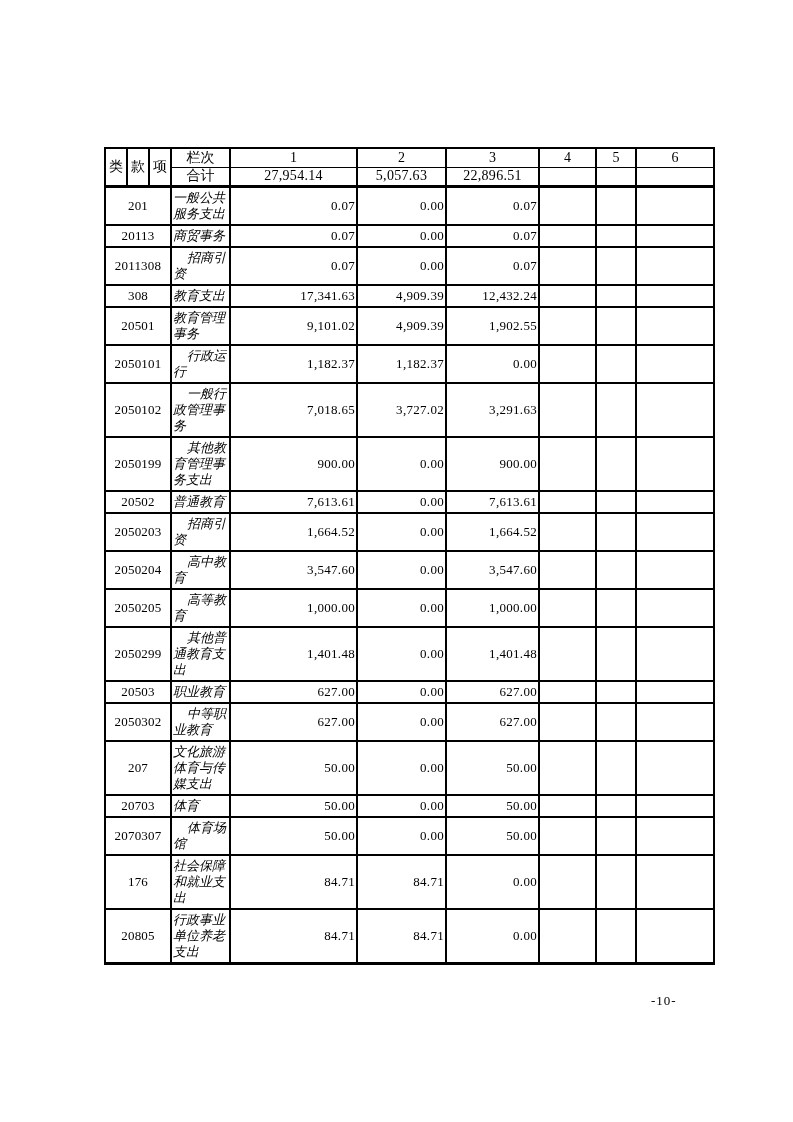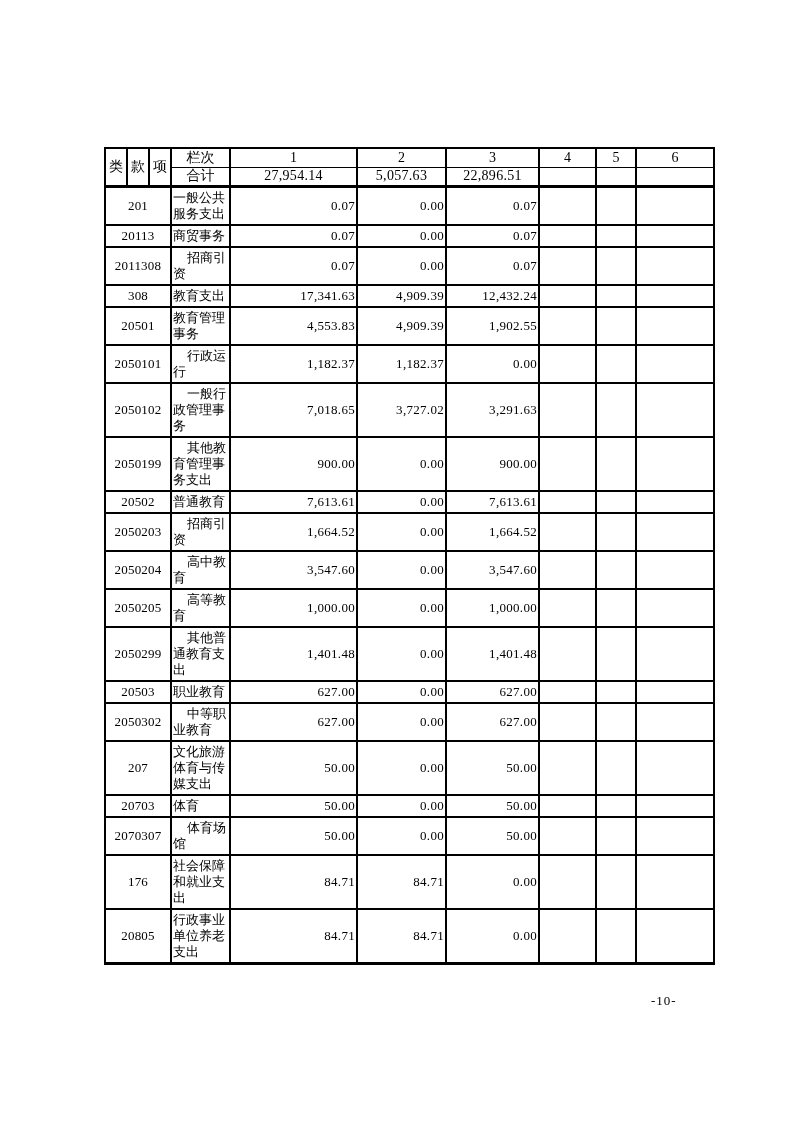--- a/index.html
+++ b/index.html
@@ -36,21 +36,21 @@
     word-break: break-all;
   }
   
   tr.hdr1 td { border-bottom-width: 1px; text-align: center; font-size: 14px; height: 19px; padding: 0 1px; }
   tr.hdr2 td { border-top-width: 1px; border-bottom-width: 3px; text-align: center; font-size: 14px; height: 19px; padding: 0 3px; }
   td.ckx { border-bottom-width: 3px; text-align: center; font-size: 14px; }
   tbody tr:first-child td { border-top-width: 3px; }
   td.total-num { text-align: right; font-weight: bold; padding-right: 4px; font-size: 13.5px; letter-spacing: 0.3px; }
   
   td.code { text-align: center; padding-left: 2px; font-size: 13px; letter-spacing: 0.2px; }
-  td.name { text-align: left; padding-left: 1px; padding-right: 1px; }
+  td.name { text-align: left; padding-left: 1px; padding-right: 1px; font-style: italic; }
   td.name.indent { text-indent: 14px; }
   td.num { text-align: right; padding-right: 4px; letter-spacing: 0.3px; }
   .page-number {
     position: absolute;
     left: 651px;
     top: 993px;
     font-size: 13px;
     letter-spacing: 1px;
     font-family: "Liberation Serif", "DejaVu Serif", serif;
   }
@@ -133,21 +133,21 @@
           <td class="num">17,341.63</td>
           <td class="num">4,909.39</td>
           <td class="num">12,432.24</td>
           <td class="num"></td>
           <td class="num"></td>
           <td class="num"></td>
         </tr>
         <tr>
           <td colspan="3" class="code">20501</td>
           <td class="name">教育管理事务</td>
-          <td class="num">4,553.83</td>
+          <td class="num">9,101.02</td>
           <td class="num">4,909.39</td>
           <td class="num">1,902.55</td>
           <td class="num"></td>
           <td class="num"></td>
           <td class="num"></td>
         </tr>
         <tr>
           <td colspan="3" class="code">2050101</td>
           <td class="name indent">行政运行</td>
           <td class="num">1,182.37</td>

